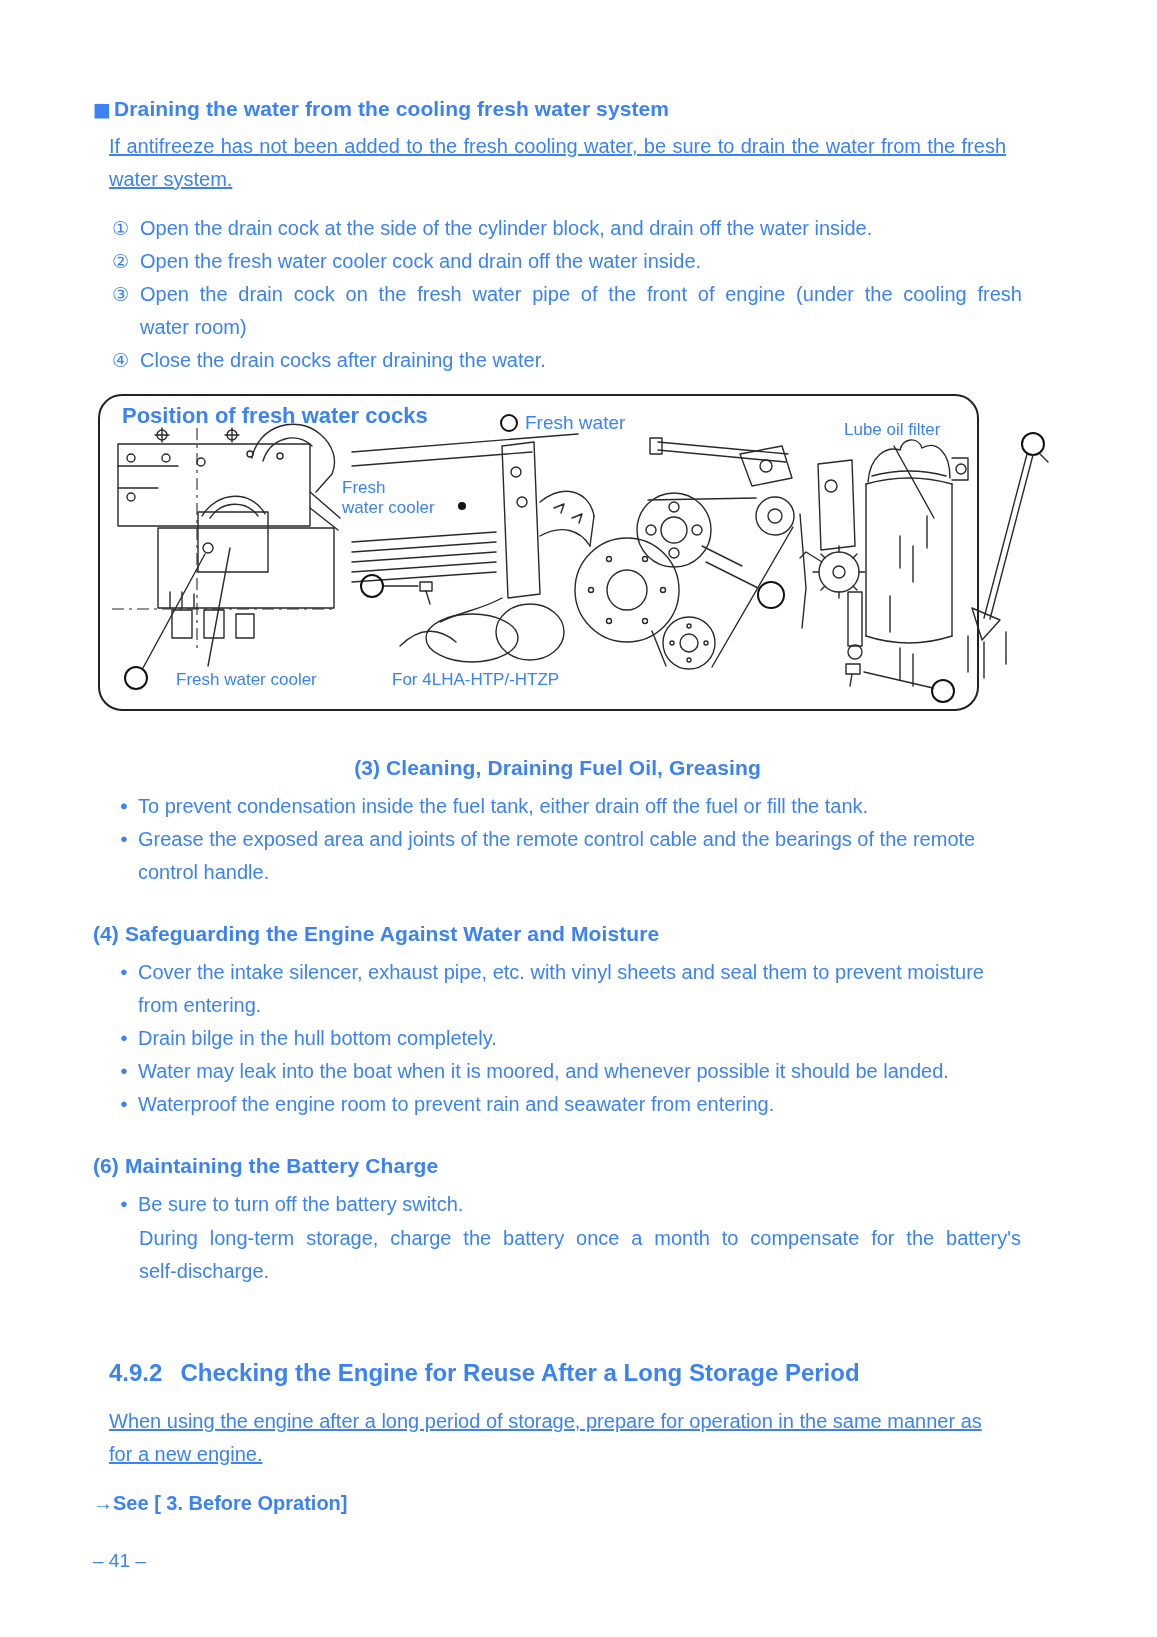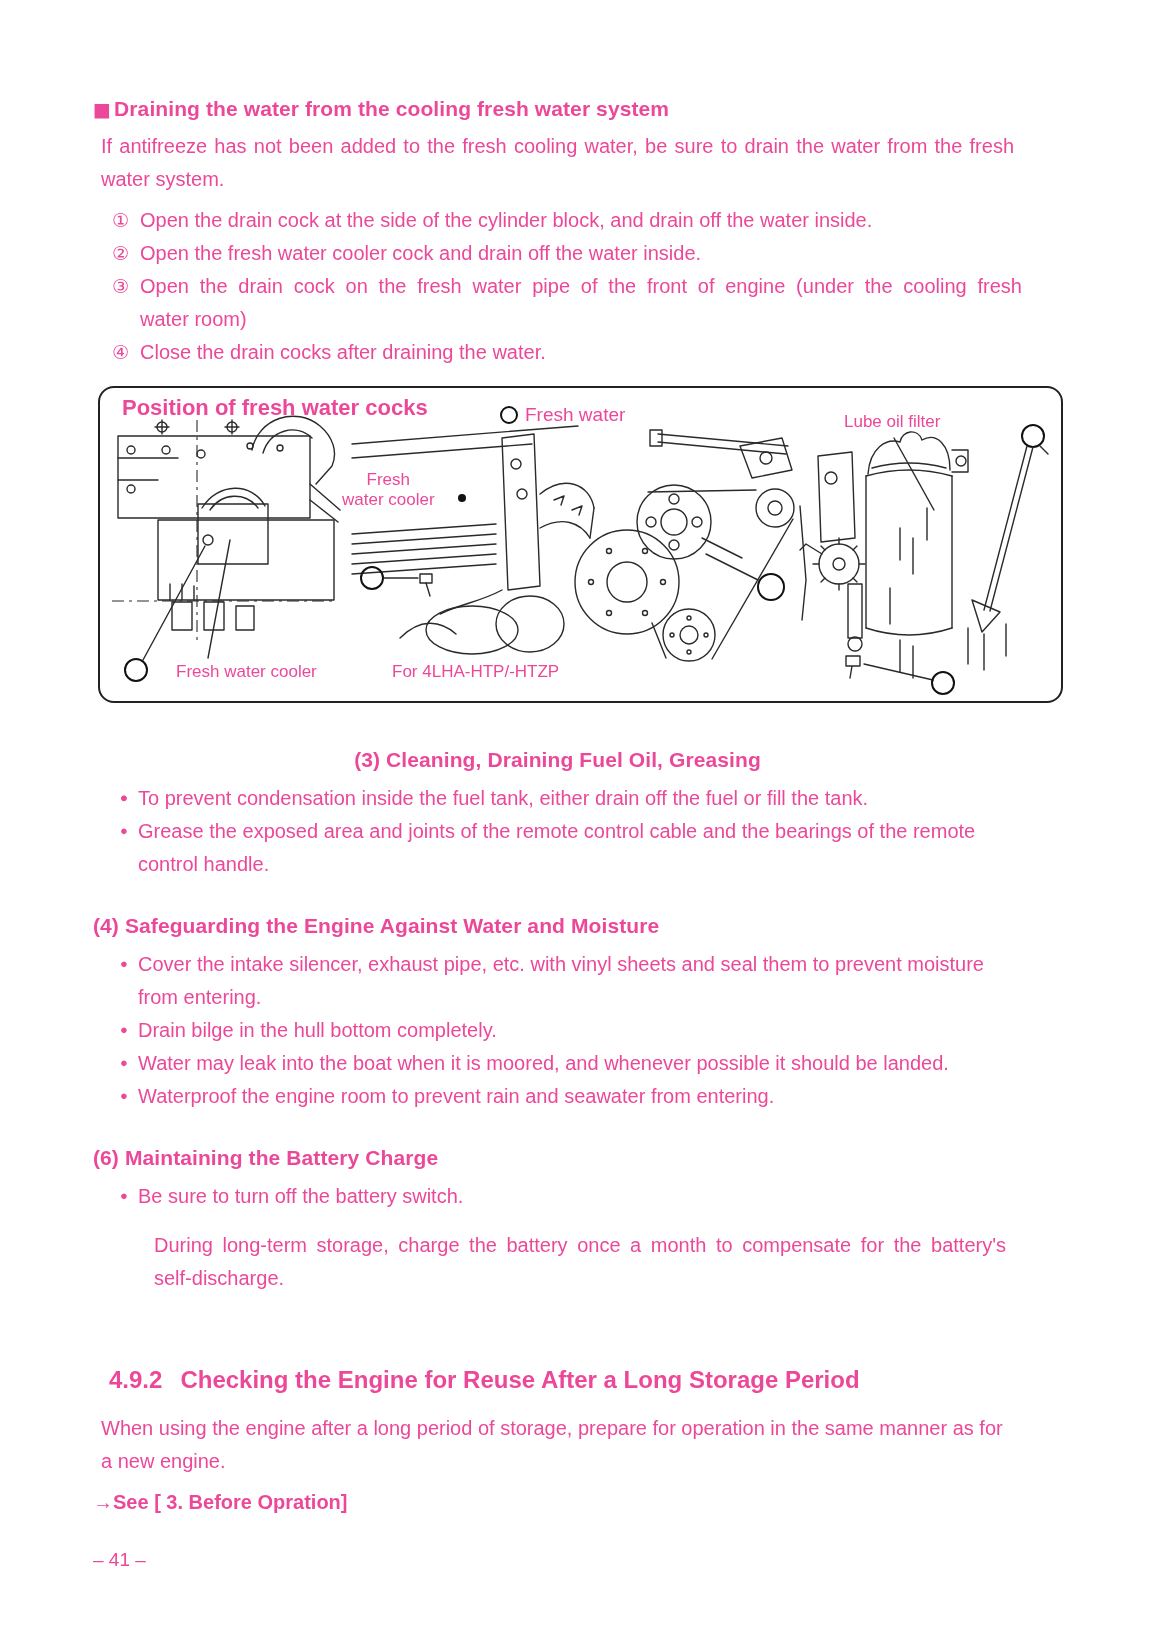--- a/index.html
+++ b/index.html
@@ -1,61 +1,60 @@
 <!DOCTYPE html>
 <html><head>
 <meta charset="utf-8">
 <style>
   html,body { margin:0; padding:0; background:#ffffff; }
   .page {
     position:relative;
     width:1157px; height:1637px;
     box-sizing:border-box;
     background:#ffffff;
-    color:#ec4899;
+    color:#3b82f6;
     font-family:"Liberation Sans","DejaVu Sans",sans-serif;
     padding:96px 135px 0 93px;
     overflow:hidden;
   }
   .h-bold { font-size:21px; font-weight:bold; line-height:26px; margin:0; letter-spacing:0.1px; }
   .sq-marker { font-family:"DejaVu Sans",sans-serif; font-size:19px; margin-right:3px; }
-  .body-t { font-size:20px; line-height:33px; margin:8px; }
+  .body-t { font-size:20px; line-height:33px; margin:16px;text-decoration:underline; }
   .justify { text-align:justify; }
   
   .steps { margin:3px 0 0 0; padding:0; list-style:none; }
   .step { display:flex; align-items:flex-start; font-size:20px; line-height:33px; }
   .step .num { flex:none; width:28px; margin-left:19px; font-family:"DejaVu Sans",sans-serif; font-size:19px; }
   .step .stx { flex:1; }
   .jline { display:block; text-align:justify; text-align-last:justify; }
   
   .fig-box {
     position:relative;
-    width:965px; height:317px;
+    width:881px; height:317px;
     margin:17px 0 0 5px;
     border:2.5px solid #222;
-    border-radius:16px;
+    border-radius:24px;
     box-sizing:border-box;
-    text-align:center;
   }
   .fig-art { position:absolute; left:0; top:0; }
   .fig-title { position:absolute; left:22px; top:7px; font-size:22px; font-weight:bold; }
   .fig-legend { position:absolute; left:400px; top:16px; font-size:19px; display:flex; align-items:center; gap:7px; }
   .cock-circle { display:inline-block; width:14px; height:14px; border:2px solid #111; border-radius:50%; background:#fff; }
   .fig-label { position:absolute; font-size:17px; line-height:20px; white-space:nowrap; }
   .lbl-lube   { left:744px; top:24px; }
   .lbl-fresh2 { left:242px; top:82px; }
   .lbl-fwc1   { left:76px;  top:274px; }
   .lbl-model  { left:292px; top:274px; }
   
   .sec-head3 { margin:44px 0 9px 0;text-align:center; }
   .sec-head  { margin:32px 0 9px 0; }
   .bullets { margin:0; padding:0; list-style:none; }
   .bullet { position:relative; padding-left:45px; font-size:20px; line-height:33px; }
   .bullet .bdot { position:absolute; left:27px; top:-1px; font-size:13px; }
-  .cont { padding-left:45px; font-size:20px; line-height:33px; margin:16px; }
+  .cont { padding-left:45px; font-size:20px; line-height:33px; margin:1px; }
   
   .h-492 { font-size:24px; font-weight:bold; line-height:30px; margin:70px 0 0 16px; }
   .h-492 .secnum { margin-right:18px; }
   .s492-body { margin-top:17px; }
   .see-ref { text-align:left; font-weight:bold; font-size:20px; line-height:33px; margin:0; }
   .pageno { text-align:left; font-size:19px; margin-top:30px; }
   svg .ln { fill:none; stroke:#2a2a2a; stroke-width:1.4; stroke-linecap:round; stroke-linejoin:round; }
   svg .mk { fill:none; stroke:#111; stroke-width:2; }
   svg .dd { fill:none; stroke:#2a2a2a; stroke-width:1.1; stroke-dasharray:12 5 3 5; }
 </style>

